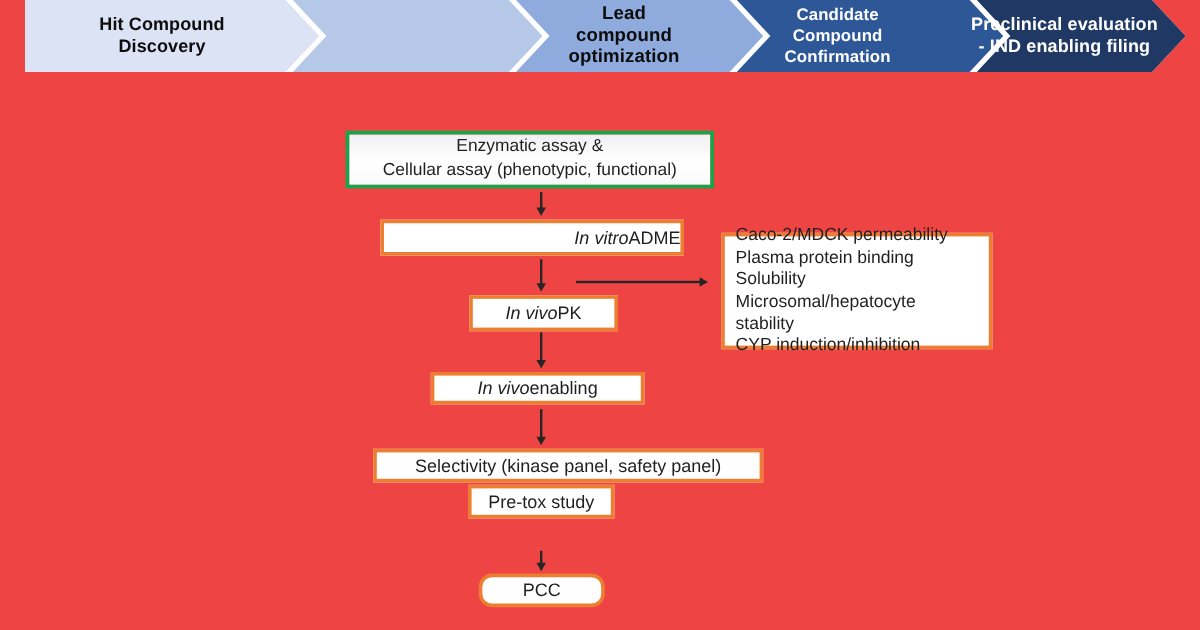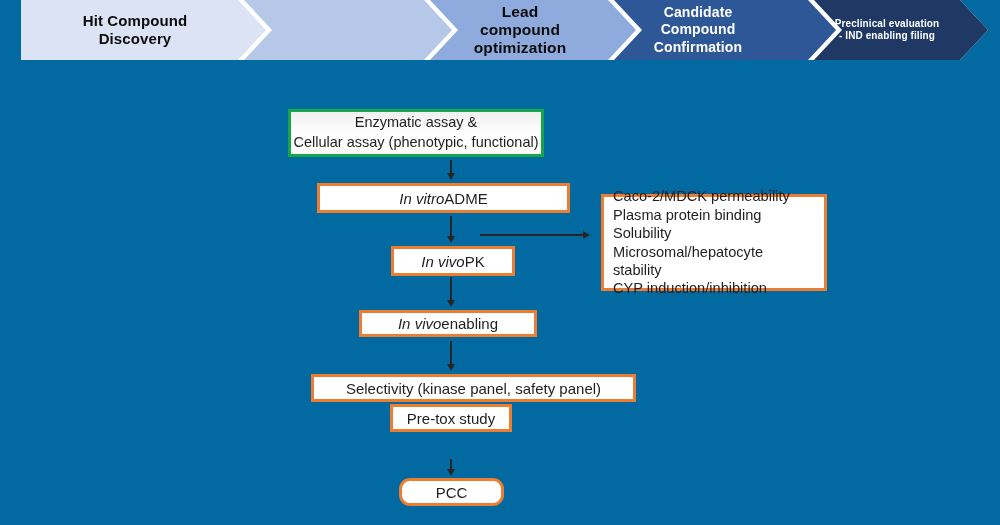--- a/index.html
+++ b/index.html
@@ -1,56 +1,56 @@
 <!DOCTYPE html>
 <html><head>
 <meta charset="utf-8">
 <style>
   html, body { margin: 0; padding: 0; }
   .page {
     position: relative;
     width: 1000px;
     height: 525px;
-    background: #0369a1;
+    background: #ef4444;
     font-family: "Liberation Sans", sans-serif;
     overflow: hidden;
   }
 
   
   .banner { position: absolute; left: 0; top: 8; width: 1000px; height: 60px; }
   .banner svg { position: absolute; left: 0; top: 0; }
   .stage-label {
     position: absolute; top: 0; height: 60px;
     display: flex; align-items: center; justify-content: center;
     text-align: center; font-weight: bold; white-space: pre-line;
     line-height: 1.22; letter-spacing: 0.1px;
   }
   .stage-dark  { color: #0d0d0d; font-size: 15px; }
-  .stage-light { color: #ffffff; font-size: 10px; }
+  .stage-light { color: #ffffff; font-size: 15px; }
   .sl1 { left: 30px;  width: 210px; }
   .sl2 { left: 240px; width: 185px; }
   .sl3 { left: 430px; width: 180px; font-size: 15.5px; line-height: 1.15; }
   .sl4 { left: 608px; width: 180px; font-size: 14px; }
   .sl5 { left: 800px; width: 174px; }
 
   
   .fbox {
     position: absolute; box-sizing: border-box;
     background: #ffffff; border: 3px solid #ed7d31;
     display: flex; align-items: center; justify-content: center;
     text-align: center; font-size: 15px; color: #1f1f1f;
   }
   .fbox .it { font-style: italic; }
   .box-assay {
-    left: 288px; top: 109px; width: 256px; height: 48px;
+    left: 288px; top: 109px; width: 307px; height: 48px;
     border-color: #17a54b;
     background: linear-gradient(180deg, #eff0ef 0%, #ffffff 55%, #fafafa 100%);
     white-space: pre-line; line-height: 1.35; font-size: 14.5px;
   }
-  .box-adme        { left: 317px; top: 183px; width: 253px; height: 30px; }
+  .box-adme        { left: 317px; top: 183px; width: 253px; height: 30px; justify-content: flex-end; }
   .box-pk          { left: 391px; top: 246px; width: 124px; height: 30px; }
   .box-details     {
     left: 601px; top: 194px; width: 226px; height: 97px;
     justify-content: flex-start; align-items: center;
     text-align: left; white-space: pre-line; line-height: 1.265;
     padding: 16px 9px; font-size: 14.6px;
   }
   .box-efficacy    { left: 359px; top: 310px; width: 178px; height: 27px; }
   .box-selectivity { left: 311px; top: 374px; width: 325px; height: 28px; }
   .box-pretox      { left: 390px; top: 404px; width: 122px; height: 28px; }

